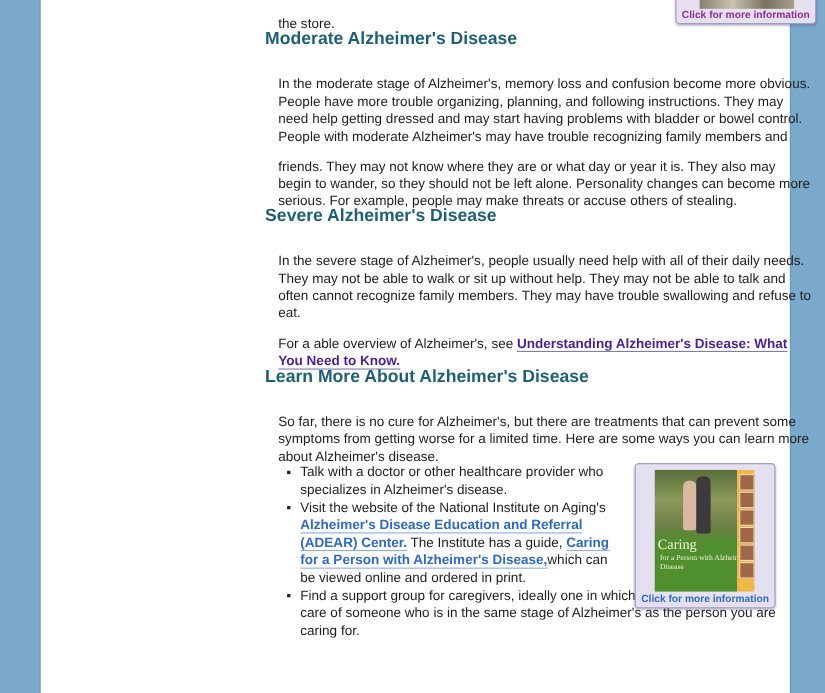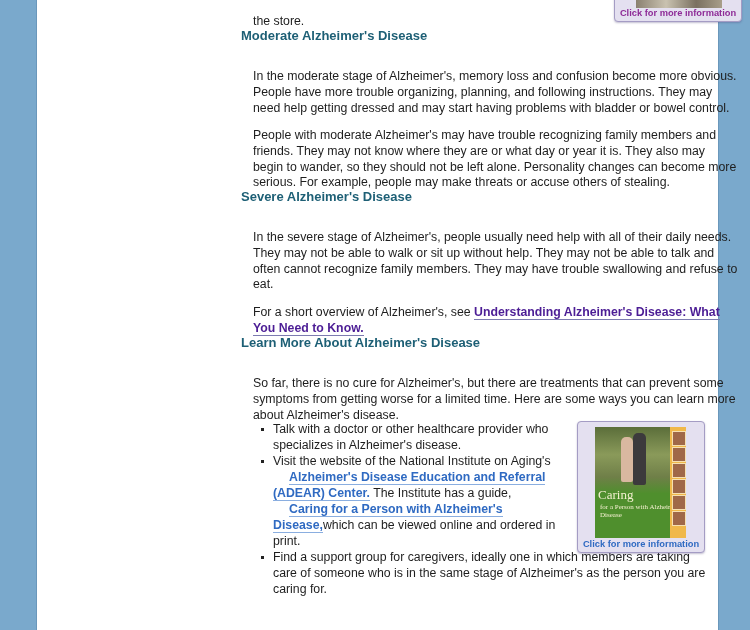--- a/index.html
+++ b/index.html
@@ -15,24 +15,24 @@
     box-shadow: -1px 0 0 #6a97bb, 1px 0 0 #6a97bb;
   }
   .content {
     position: absolute; left: 204px; top: 0; width: 460px;
     font-size: 12.3px; line-height: 16px; color: #1e1e1e;
   }
   p { margin: 12px; }
   .line { position: absolute; left: 0; white-space: nowrap; }
   h3 {
     position: absolute; left: 0; margin: 0;
-    font-size: 13px; font-weight: bold; color: #1d5f75; white-space: nowrap;
+    font-size: 16px; font-weight: bold; color: #1d5f75; white-space: nowrap;
   }
   a.vlink { color: #4c1d95; font-weight: bold; text-decoration: none; border-bottom: 1px solid #7d7bb0; }
-  a.blink { color: #2f6ac2; font-weight: bold; text-decoration: none; border-bottom: 1px solid #8aaee0; margin-left: 16px; }
+  a.blink { color: #2f6ac2; font-weight: bold; text-decoration: none; border-bottom: 1px solid #8aaee0; }
   ul.ways { position: absolute; left: 18px; top: 421px; margin: 0; padding: 0; list-style: none; width: 300px; }
   ul.ways li { position: relative; padding-left: 14px; }
   ul.ways li::before {
     content: ""; position: absolute; left: 2px; top: 7px; width: 3px; height: 3px; background: #222;
   }
   .card {
     position: absolute; background: #e4e0f0; border: 1px solid #a49cc4; border-radius: 4px;
     box-shadow: 0 1px 2px rgba(80,70,120,0.35);
   }
   .card-caption {
@@ -73,38 +73,38 @@
 
     <h3 style="top:28px">Moderate Alzheimer's Disease</h3>
 
     <div>
       <p class="line" style="top:56px">In the moderate stage of Alzheimer's, memory loss and confusion become more obvious.</p>
       <p class="line" style="top:72px">People have more trouble organizing, planning, and following instructions. They may</p>
       <p class="line" style="top:88px">need help getting dressed and may start having problems with bladder or bowel control.</p>
     </div>
 
     <div>
-      <p class="line" style="top:115px">People with moderate Alzheimer's may have trouble recognizing family members and</p>
+      <p class="line" style="top:104px">People with moderate Alzheimer's may have trouble recognizing family members and</p>
       <p class="line" style="top:131px">friends. They may not know where they are or what day or year it is. They also may</p>
       <p class="line" style="top:147px">begin to wander, so they should not be left alone. Personality changes can become more</p>
       <p class="line" style="top:162px">serious. For example, people may make threats or accuse others of stealing.</p>
     </div>
 
     <h3 style="top:189px">Severe Alzheimer's Disease</h3>
 
     <div>
       <p class="line" style="top:217px">In the severe stage of Alzheimer's, people usually need help with all of their daily needs.</p>
       <p class="line" style="top:233px">They may not be able to walk or sit up without help. They may not be able to talk and</p>
       <p class="line" style="top:249px">often cannot recognize family members. They may have trouble swallowing and refuse to</p>
       <p class="line" style="top:264px">eat.</p>
     </div>
 
     <div>
       <p class="line" style="top:292px">
-        <span>For a short overview of Alzheimer's, see </span><a class="vlink">Understanding Alzheimer's Disease: What</a>
+        <span>For a able overview of Alzheimer's, see </span><a class="vlink">Understanding Alzheimer's Disease: What</a>
       </p>
       <p class="line" style="top:308px">
         <a class="vlink">You Need to Know.</a>
       </p>
     </div>
 
     <h3 style="top:335px">Learn More About Alzheimer's Disease</h3>
 
     <div>
       <p class="line" style="top:363px">So far, there is no cure for Alzheimer's, but there are treatments that can prevent some</p>

